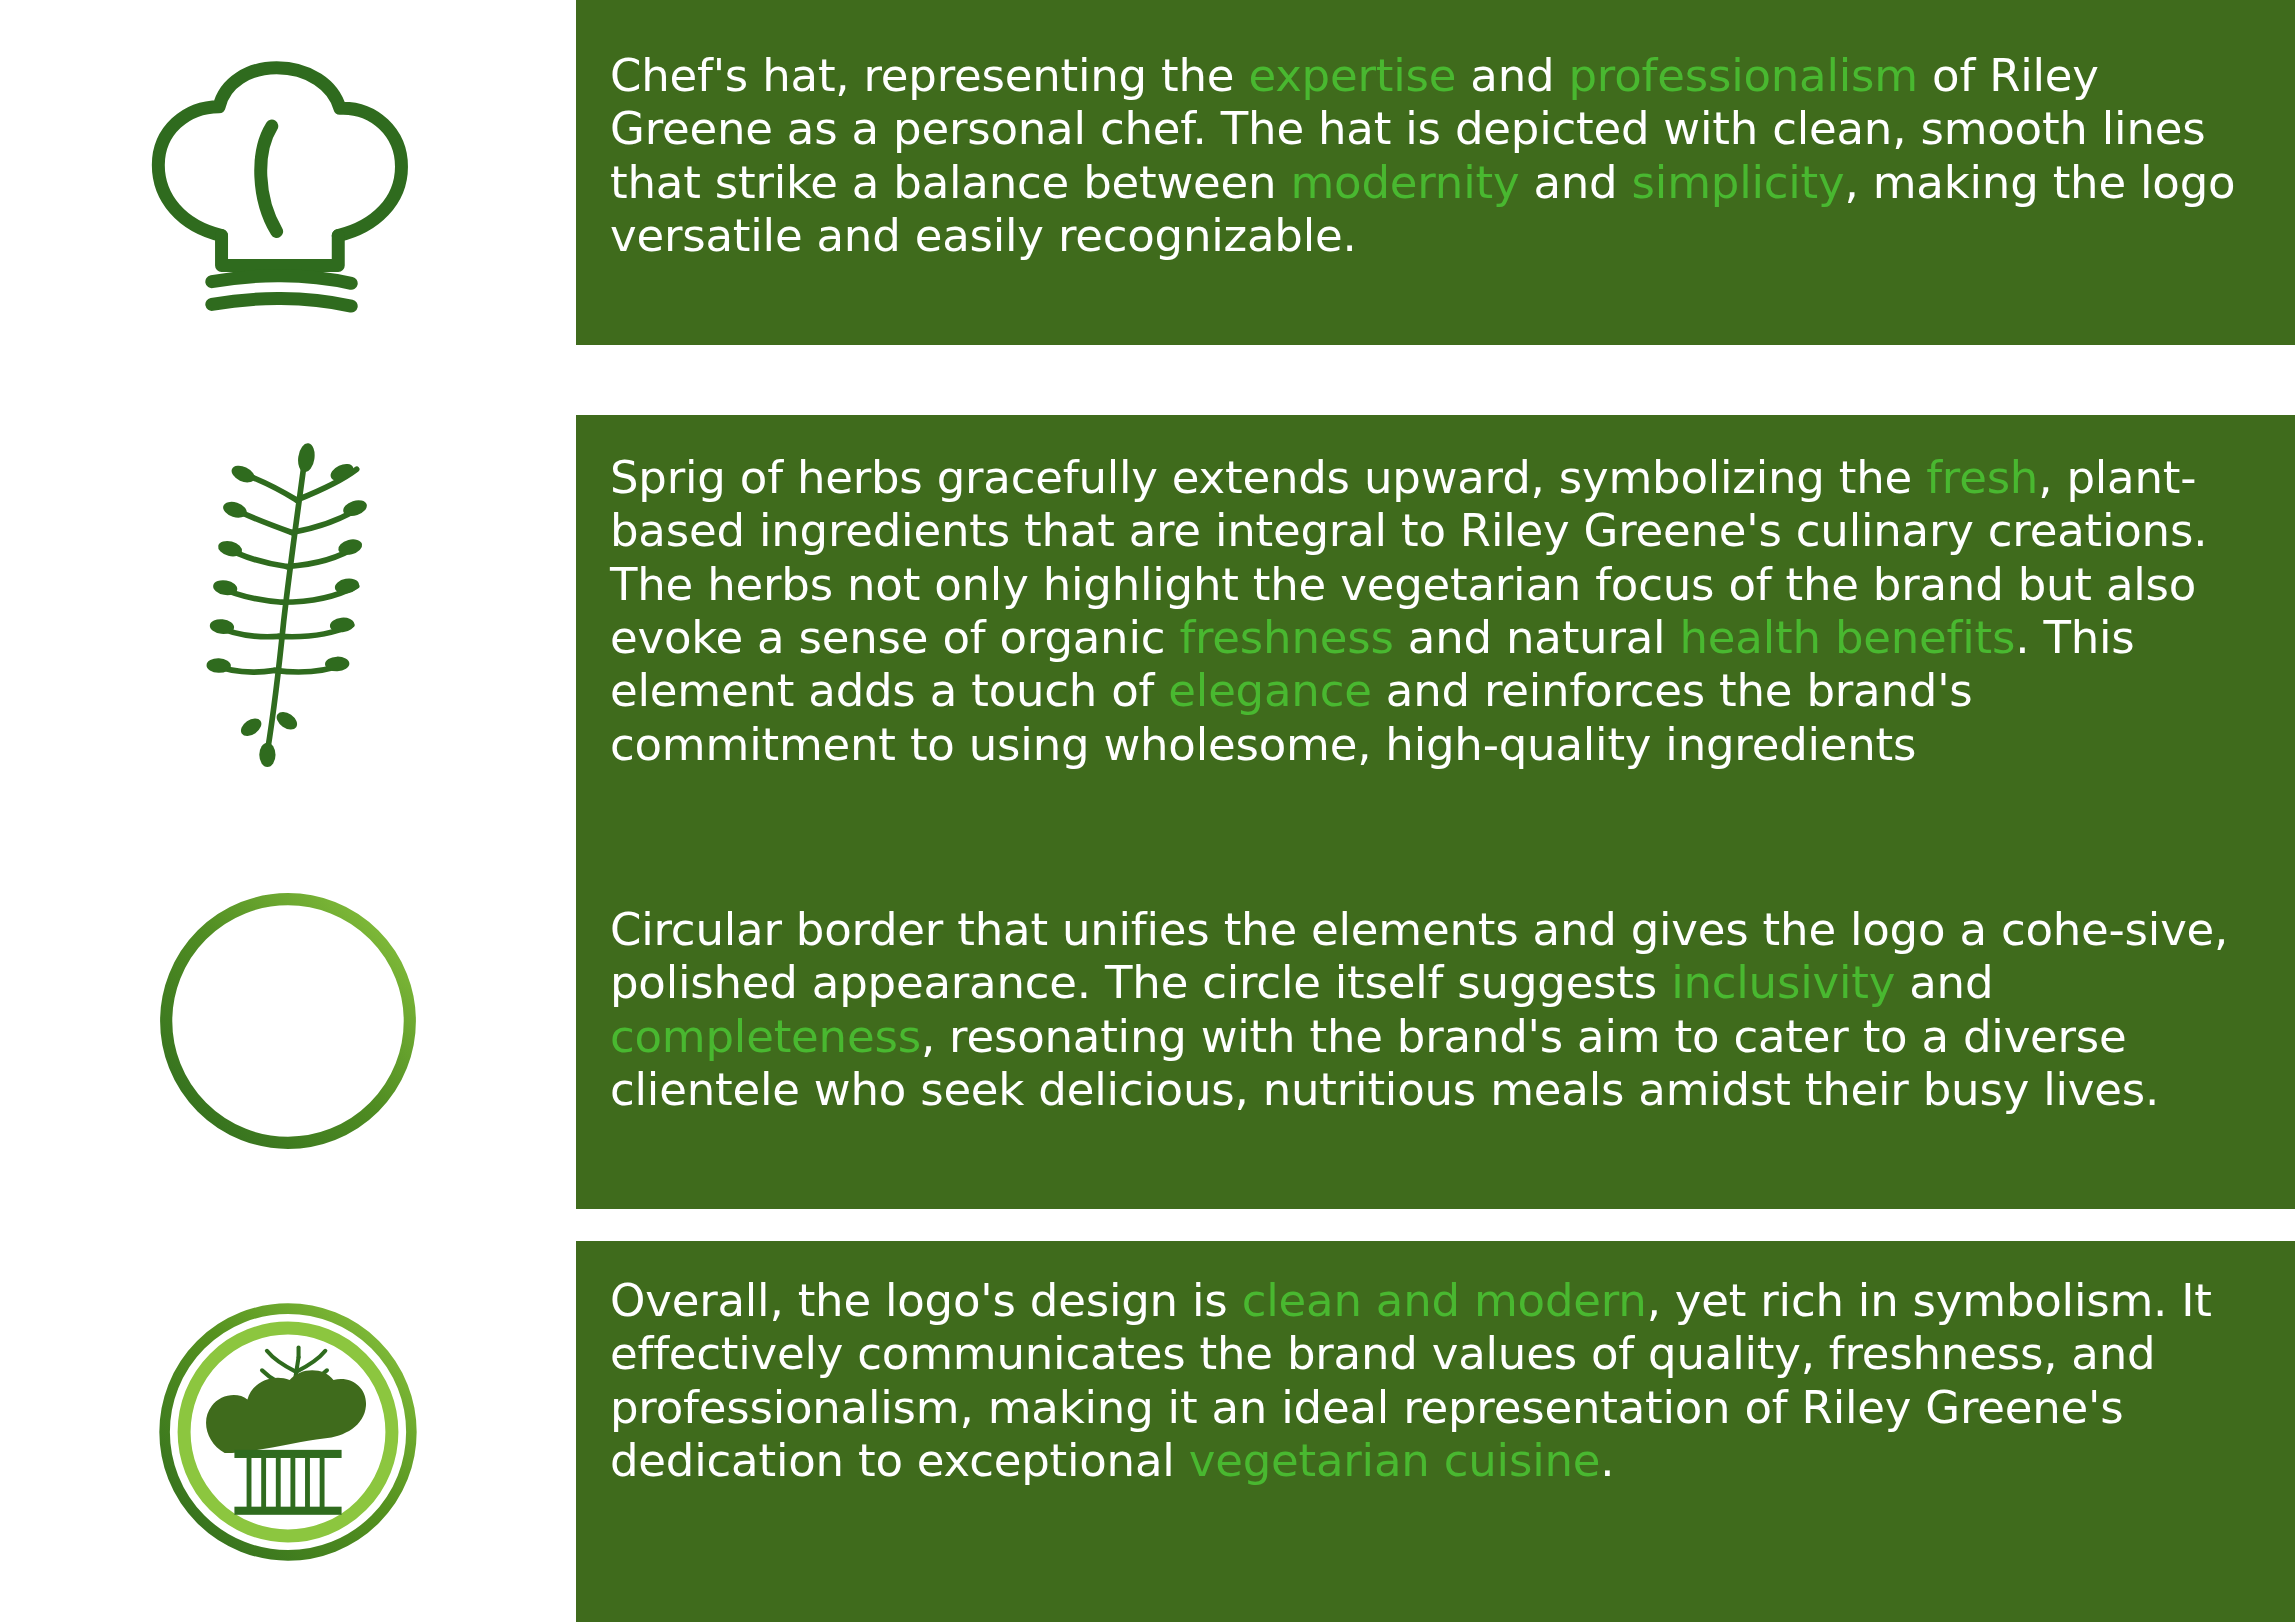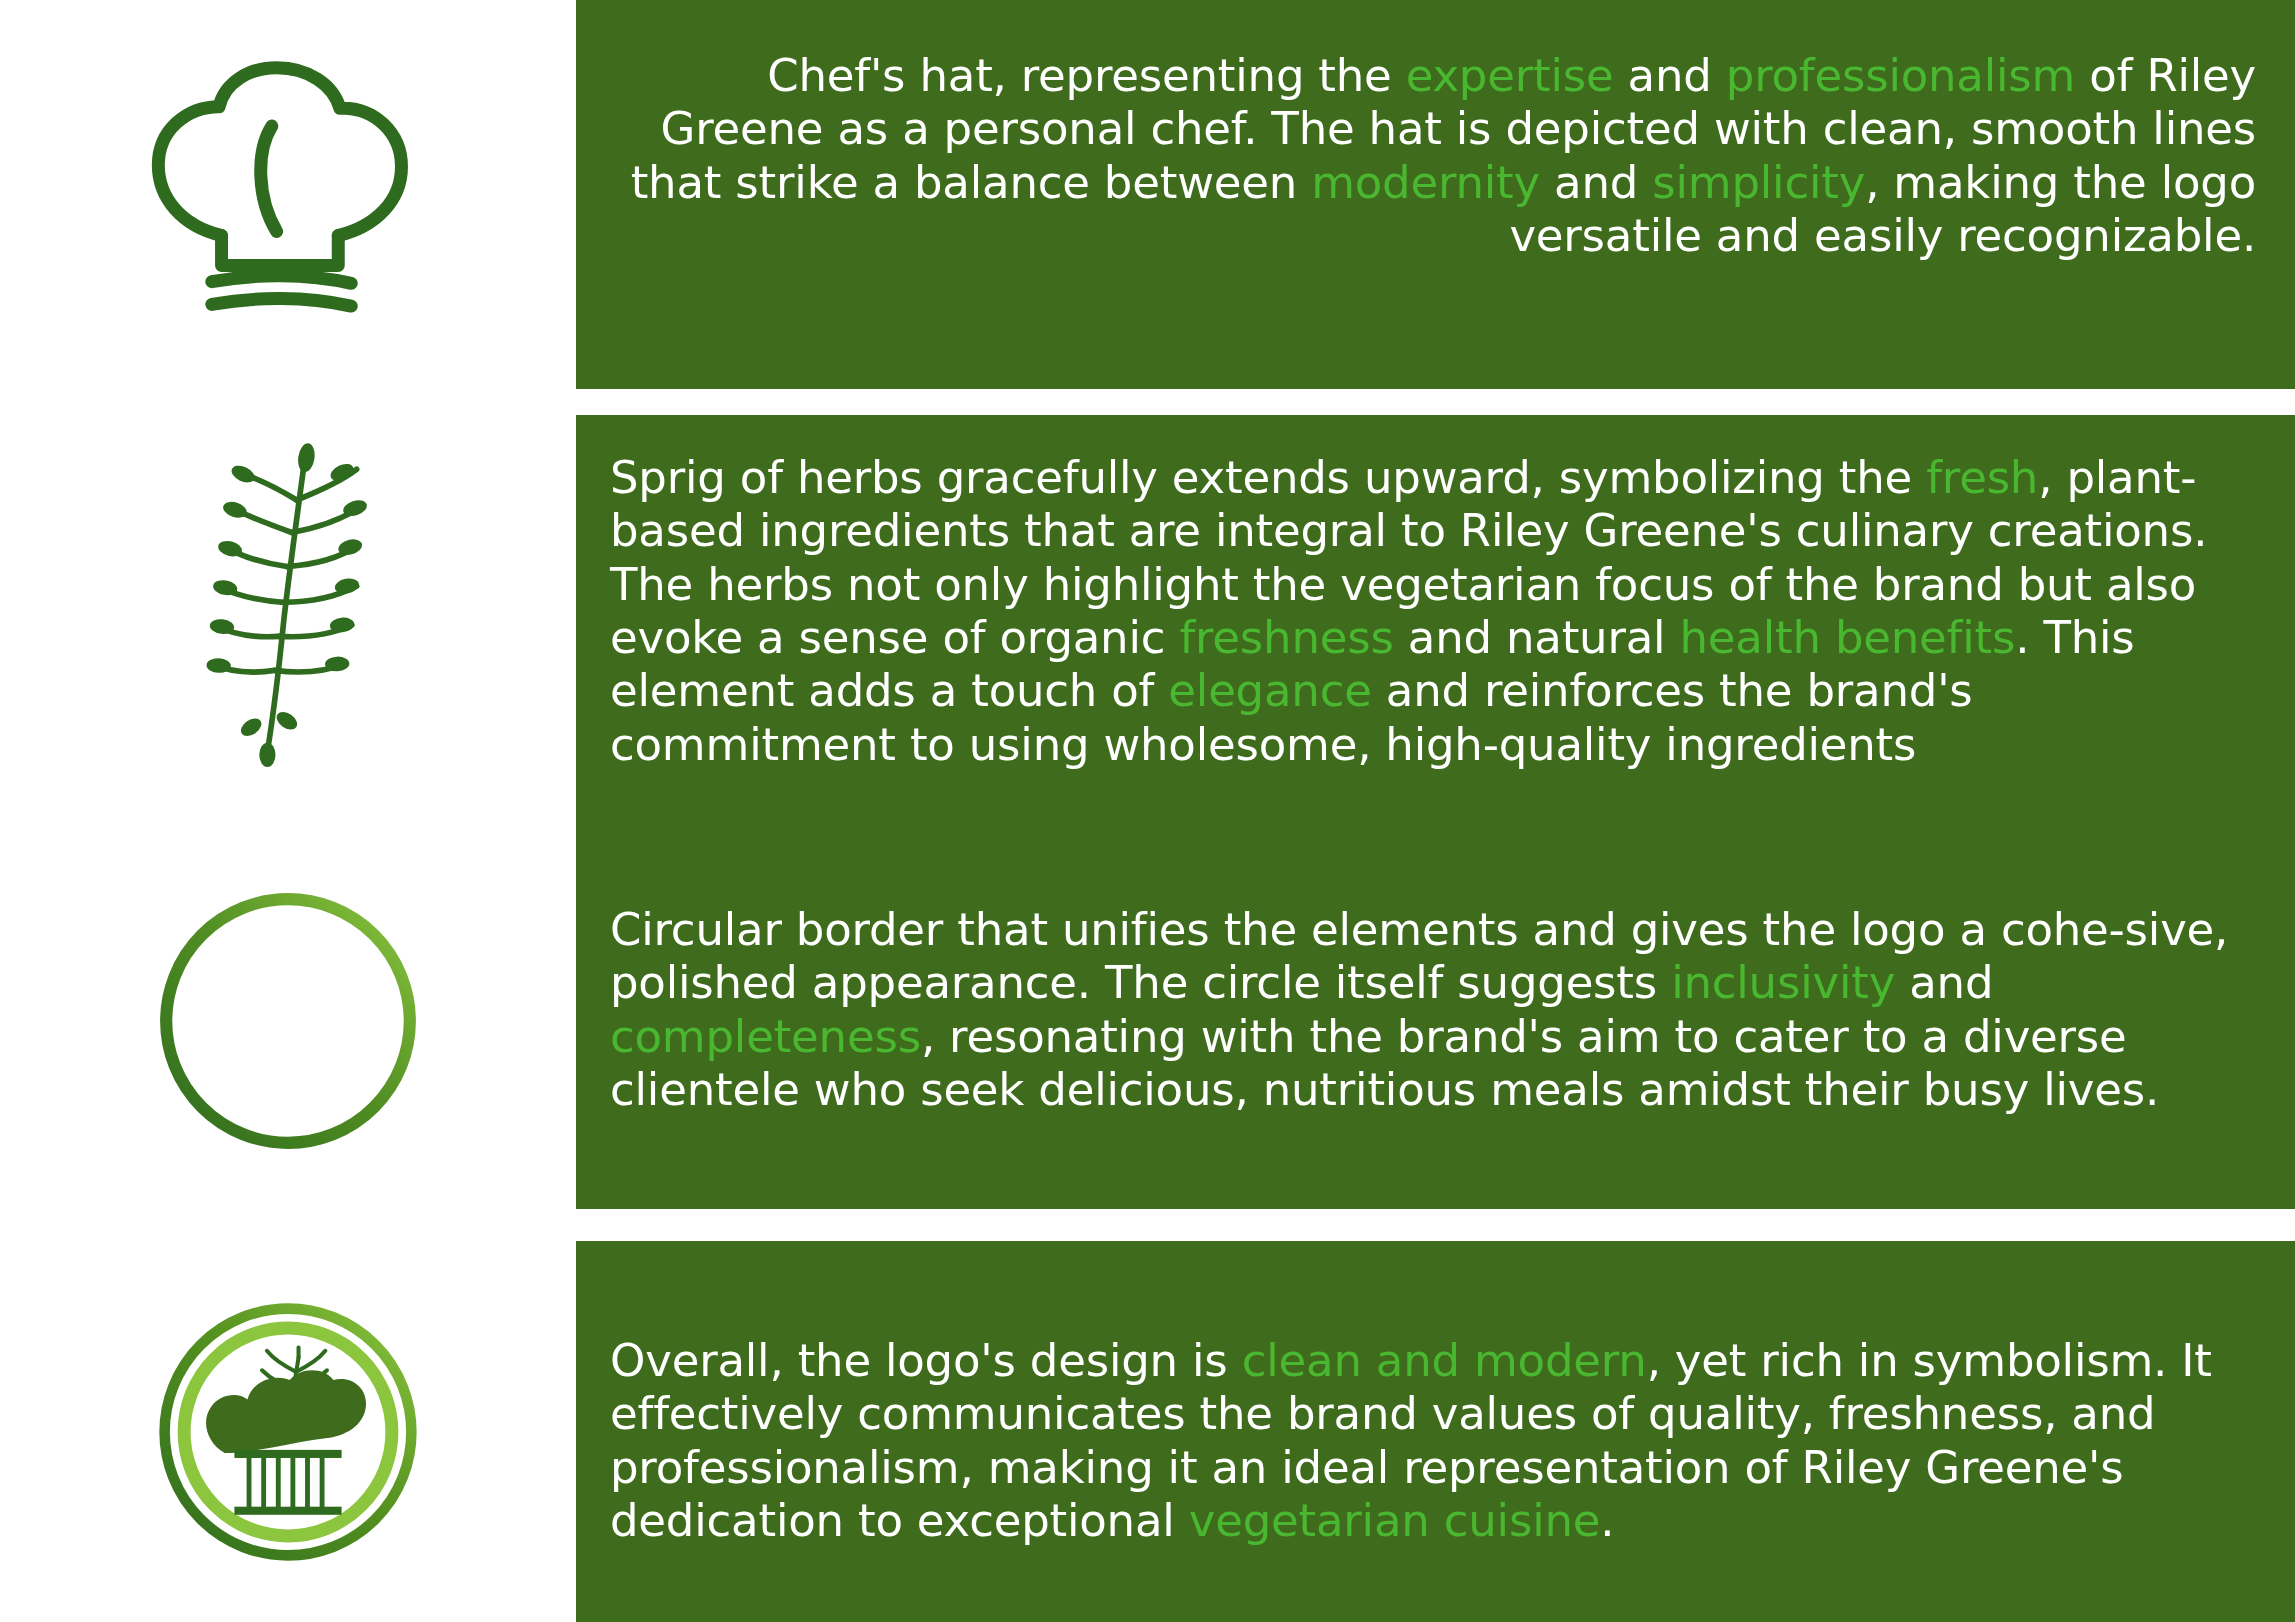--- a/index.html
+++ b/index.html
@@ -48,33 +48,33 @@
     letter-spacing: -0.2px;
     font-family: "DejaVu Sans", sans-serif;
     overflow: hidden;
   }
 
   .hl { color: #49b830; }
 
   
   #row1 { top: 0; height: 389px; }
   #row1 .icon-cell { top: 0; height: 389px; }
-  #row1 .text-cell { top: 0; height: 389px; text-align: right; }
+  #row1 .text-cell { top: 0; height: 345px; }
 
   #row2 { top: 415px; height: 381px; }
   #row2 .icon-cell { top: 0; height: 381px; }
   #row2 .text-cell { top: 0; height: 494px; padding-top: 36px; }
 
   #row3 { top: 832px; height: 377px; }
   #row3 .icon-cell { top: 0; height: 377px; }
   #row3 .text-cell { top: 0; height: 377px; padding-top: 71px; }
 
   #row4 { top: 1241px; height: 381px; }
   #row4 .icon-cell { top: 0; height: 381px; }
-  #row4 .text-cell { top: 0; height: 381px; padding-top: 93px; }
+  #row4 .text-cell { top: 0; height: 381px; padding-top: 33px; }
 
   svg { display: block; }
 </style>
 </head>
 <body>
 
 <div class="page">
 
   <div class="row" id="row1">
     <div class="icon-cell">

